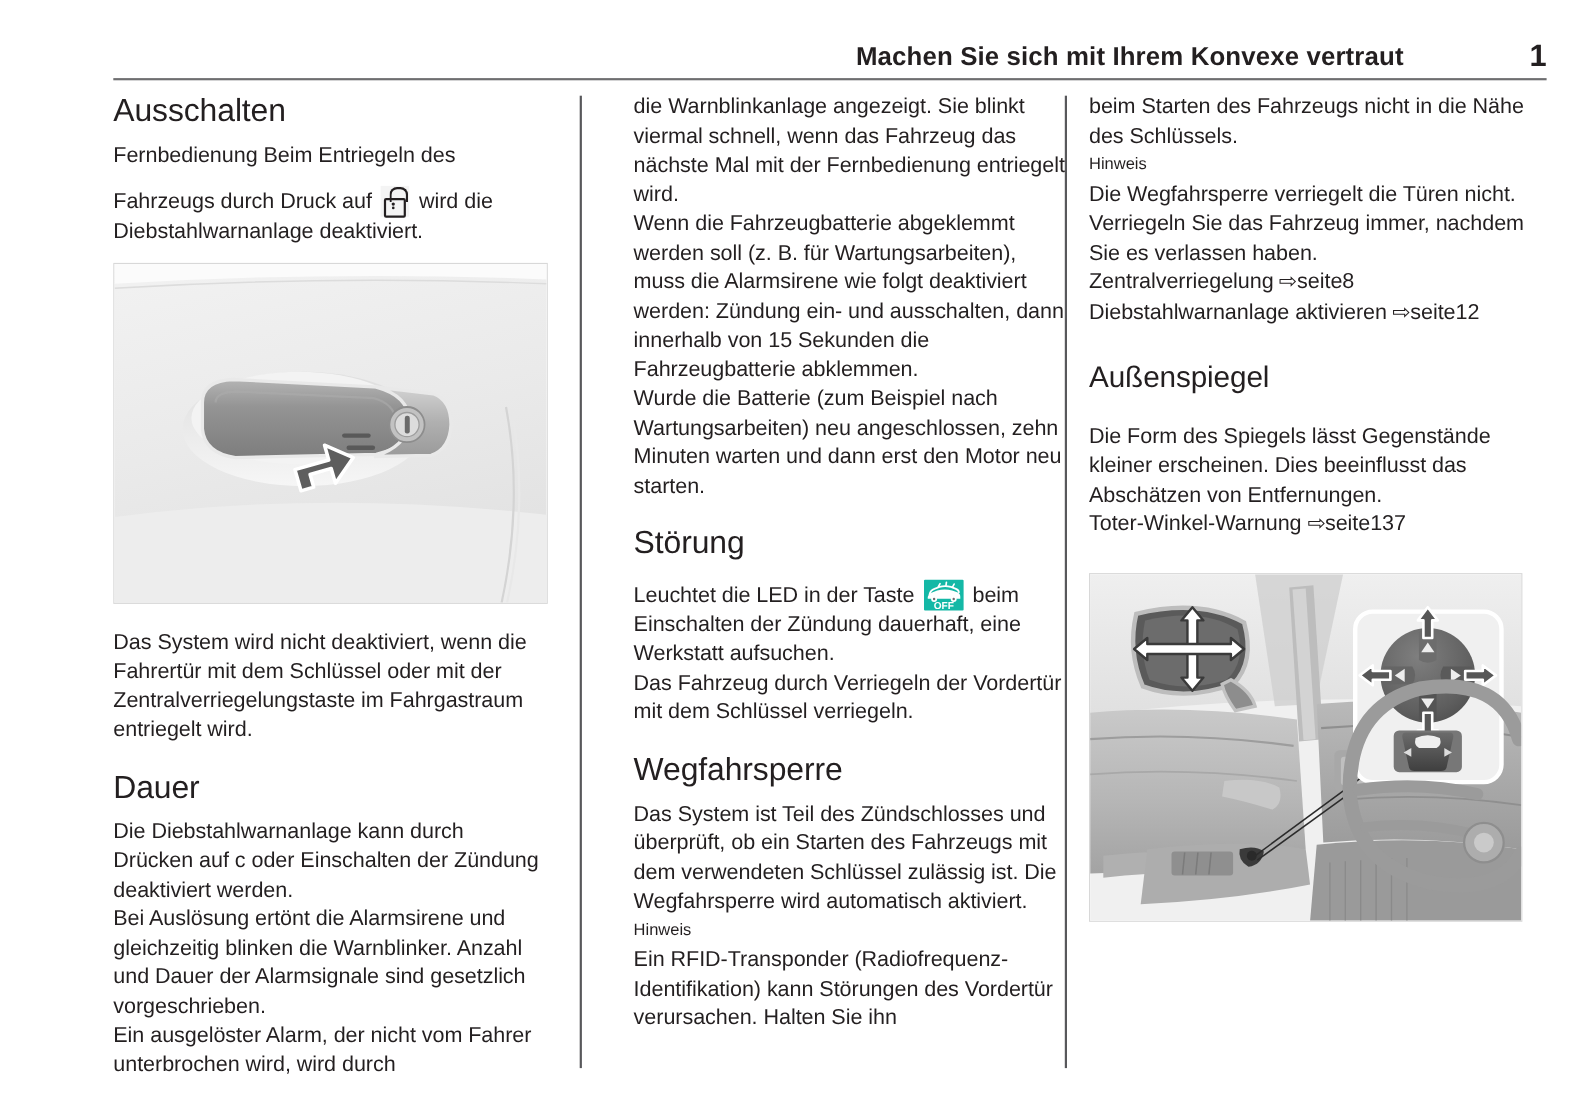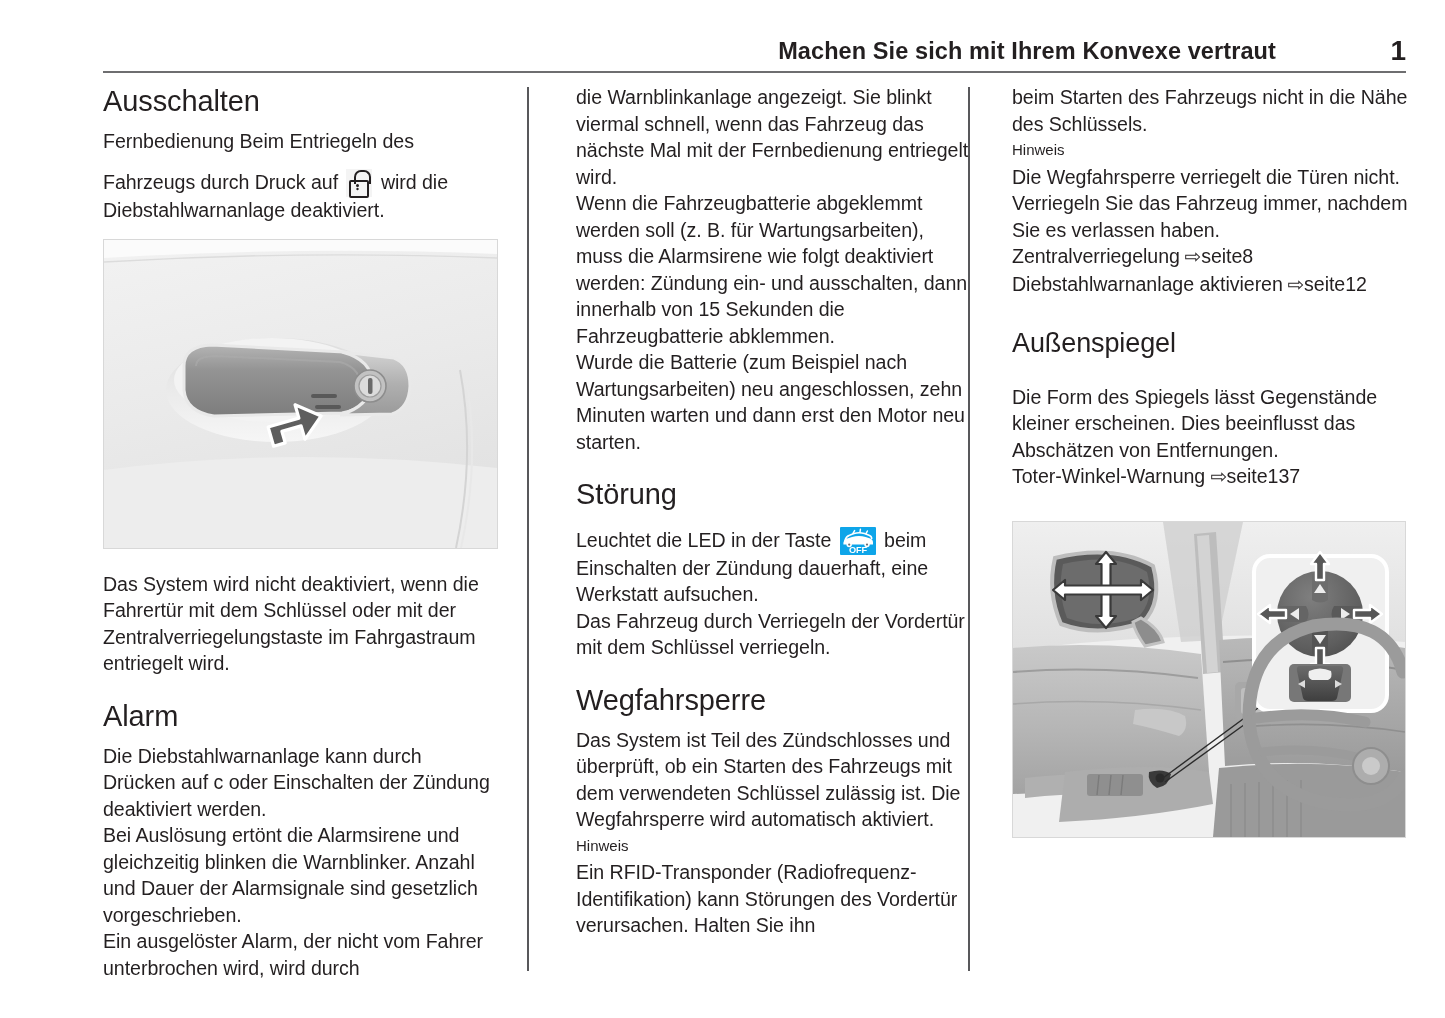--- a/index.html
+++ b/index.html
@@ -57,21 +57,21 @@
     width: 1445px;
     height: 900px;
   }
   .col {
     position: absolute;
     top: 0;
     width: 396px;
   }
   .col-1 { left: 103px; }
   .col-2 { left: 576px; }
-  .col-3 { left: 990px; margin-left: 22px; }
+  .col-3 { left: 990px; }
 
   .divider {
     position: absolute;
     top: 3px;
     width: 2px;
     height: 884px;
     background: #58585b;
   }
   .divider-1 { left: 527px; }
   .divider-2 { left: 968px; }
@@ -146,21 +146,21 @@
     width: 3px;
     height: 3px;
     border-radius: 50%;
     background: #231f20;
     box-shadow: 0 3.5px 0 -0.3px #231f20;
   }
 
   .car-off {
     width: 36px;
     height: 28px;
-    background: #0ea5e9;
+    background: #14b8a6;
     position: relative;
     vertical-align: -8px;
     border-radius: 1px;
   }
   .car-off svg { position: absolute; left: 0; top: 0; }
 
   .arrow-ref {
     font-size: 19px;
     display: inline-block;
     transform: scaleX(1.05);
@@ -267,21 +267,21 @@
         <path d="M164 198 L164 178 L196 178 L196 164 L218 182 L196 200 L196 186 L176 186 L176 198 Z" transform="rotate(-16 196 182)" fill="#5e5e5e" stroke="#ffffff" stroke-width="3.2" stroke-linejoin="round"></path>
       </svg>
     </div>
 
     <div class="gap-l"></div>
 
     <p class="body">Das System wird nicht deaktiviert, wenn die Fahrertür mit dem Schlüssel oder mit der Zentralverriegelungstaste im Fahrgastraum entriegelt wird.</p>
 
     <div class="gap-l"></div>
 
-    <h2 class="sub">Alarm</h2>
+    <h2 class="sub">Dauer</h2>
     <div class="gap-s"></div>
 
     <p class="body">Die Diebstahlwarnanlage kann durch Drücken auf c oder Einschalten der Zündung deaktiviert werden.</p>
     <p class="body">Bei Auslösung ertönt die Alarmsirene und gleichzeitig blinken die Warnblinker. Anzahl und Dauer der Alarmsignale sind gesetzlich vorgeschrieben.</p>
     <p class="body">Ein ausgelöster Alarm, der nicht vom Fahrer unterbrochen wird, wird durch</p>
 
   </div>
 
   <div class="col col-2">
 

